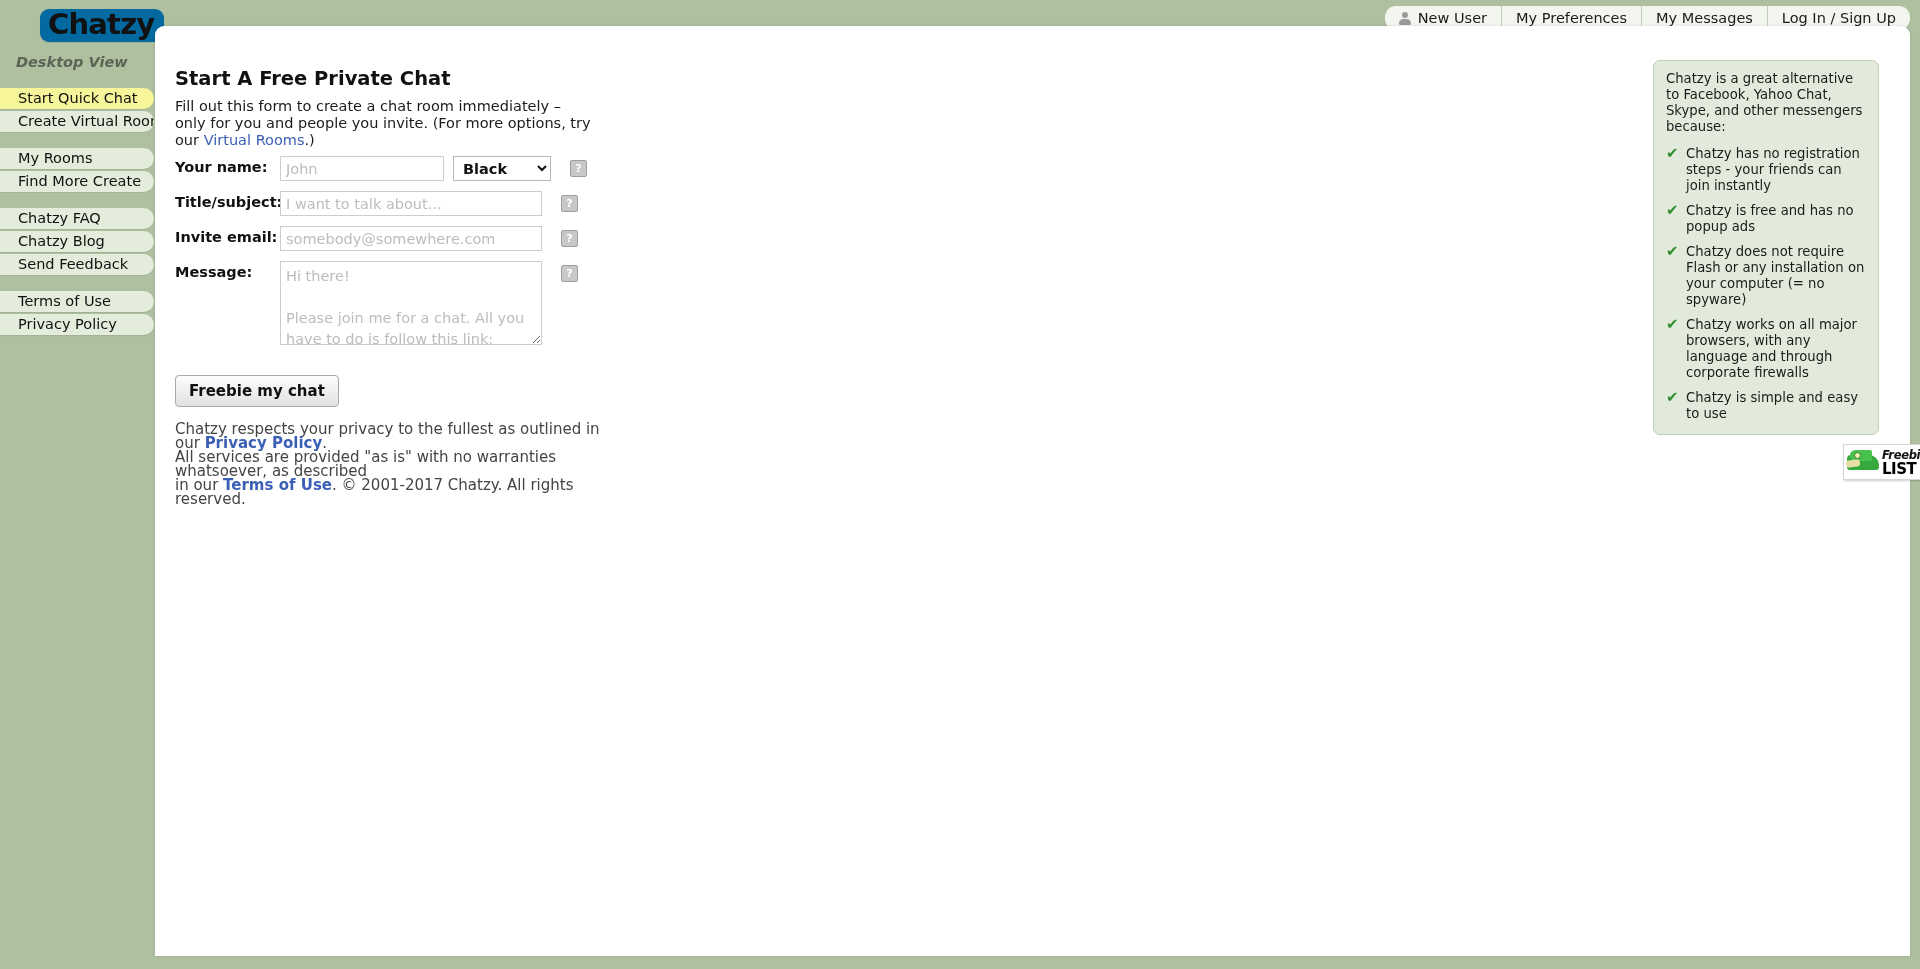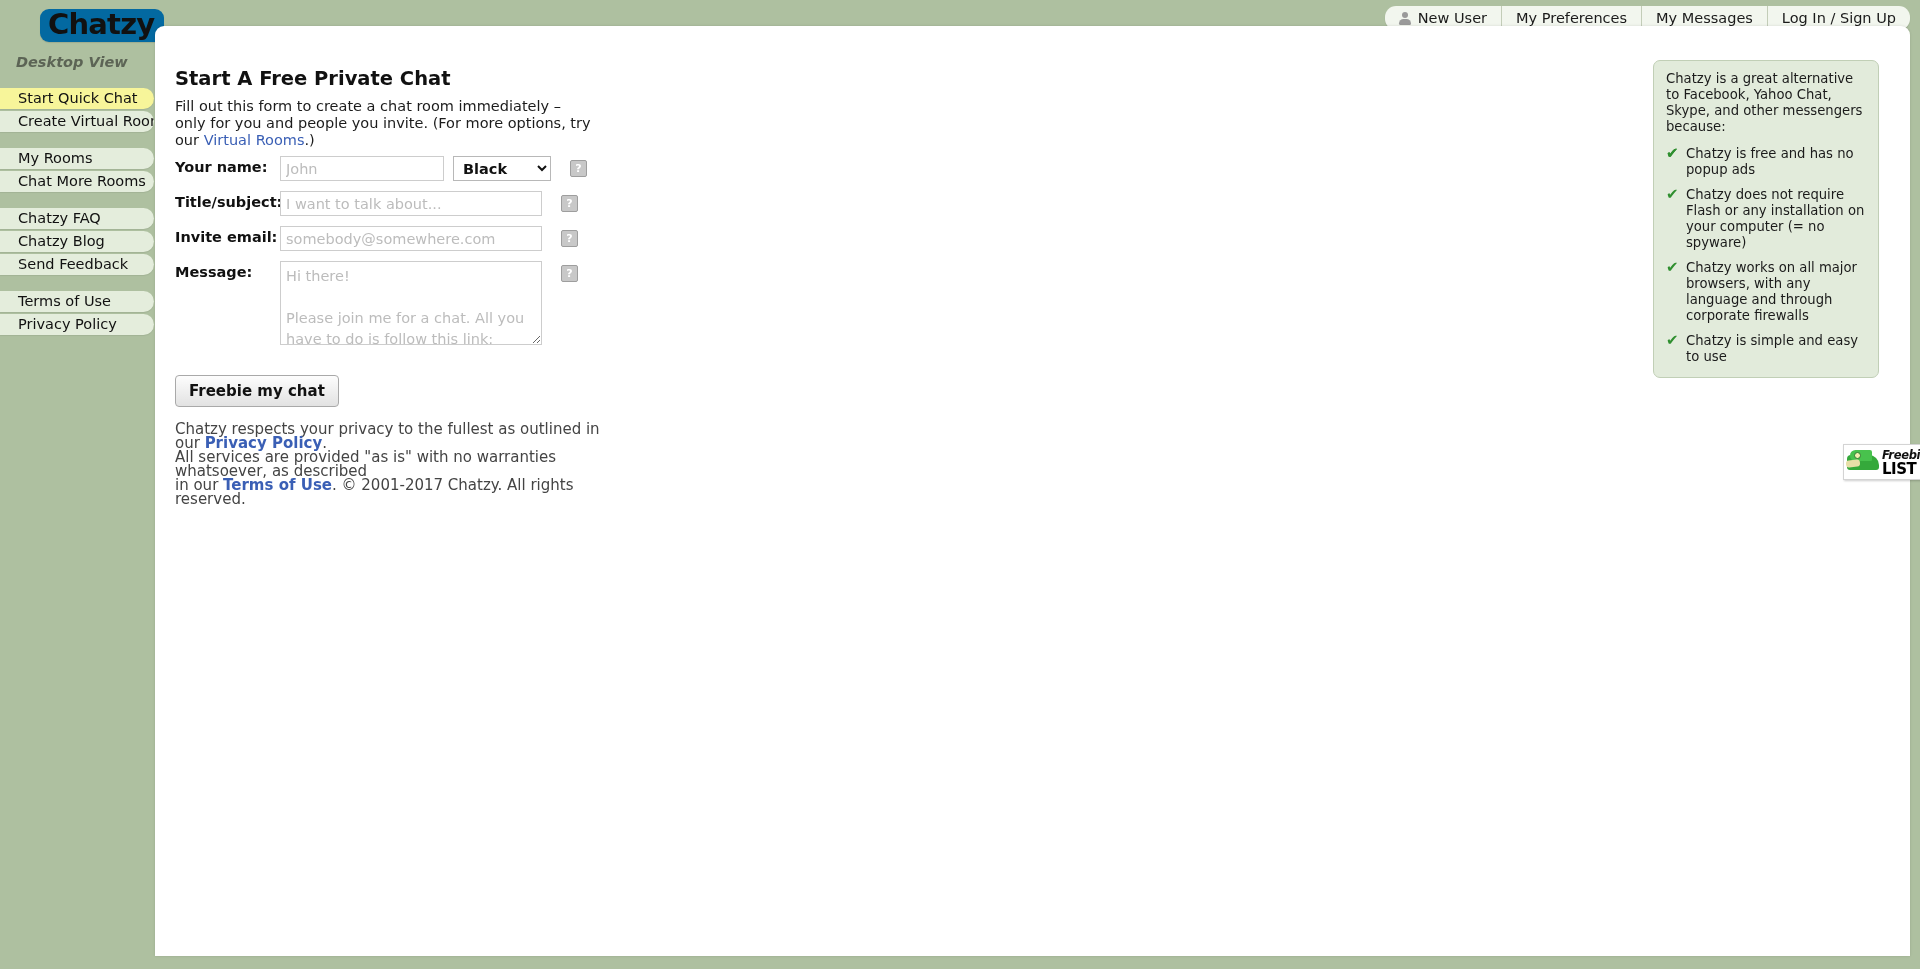--- a/index.html
+++ b/index.html
@@ -399,21 +399,21 @@
 <div id="logo">Chatzy</div>
 <div id="desktop-view">Desktop View</div>
 
 <nav id="sidebar">
   <div class="nav-group">
     <a class="nav-item active">Start Quick Chat</a>
     <a class="nav-item">Create Virtual Room</a>
   </div>
   <div class="nav-group">
     <a class="nav-item">My Rooms</a>
-    <a class="nav-item">Chat More Rooms</a>
+    <a class="nav-item">Find More Create</a>
   </div>
   <div class="nav-group">
     <a class="nav-item">Chatzy FAQ</a>
     <a class="nav-item">Chatzy Blog</a>
     <a class="nav-item">Send Feedback</a>
   </div>
   <div class="nav-group">
     <a class="nav-item">Terms of Use</a>
     <a class="nav-item">Privacy Policy</a>
   </div>
@@ -463,20 +463,21 @@
     <span>Chatzy respects your privacy to the fullest as outlined in our </span><a class="link">Privacy Policy</a><span>.</span><br>
     <span>All services are provided "as is" with no warranties whatsoever, as described</span><br>
     <span>in our </span><a class="link">Terms of Use</a><span>. © 2001-2017 Chatzy. All rights reserved.</span>
   </div>
 
   <aside id="info-box">
     <p id="info-intro">Chatzy is a great alternative to Facebook, Yahoo Chat, Skype, and other messengers because:</p>
     <ul id="info-list">
       <li>
         <span class="check">✔</span>
+        <span>Chatzy has no registration steps - your friends can join instantly</span>
       </li>
       <li>
         <span class="check">✔</span>
         <span>Chatzy is free and has no popup ads</span>
       </li>
       <li>
         <span class="check">✔</span>
         <span>Chatzy does not require Flash or any installation on your computer (= no spyware)</span>
       </li>
       <li>

